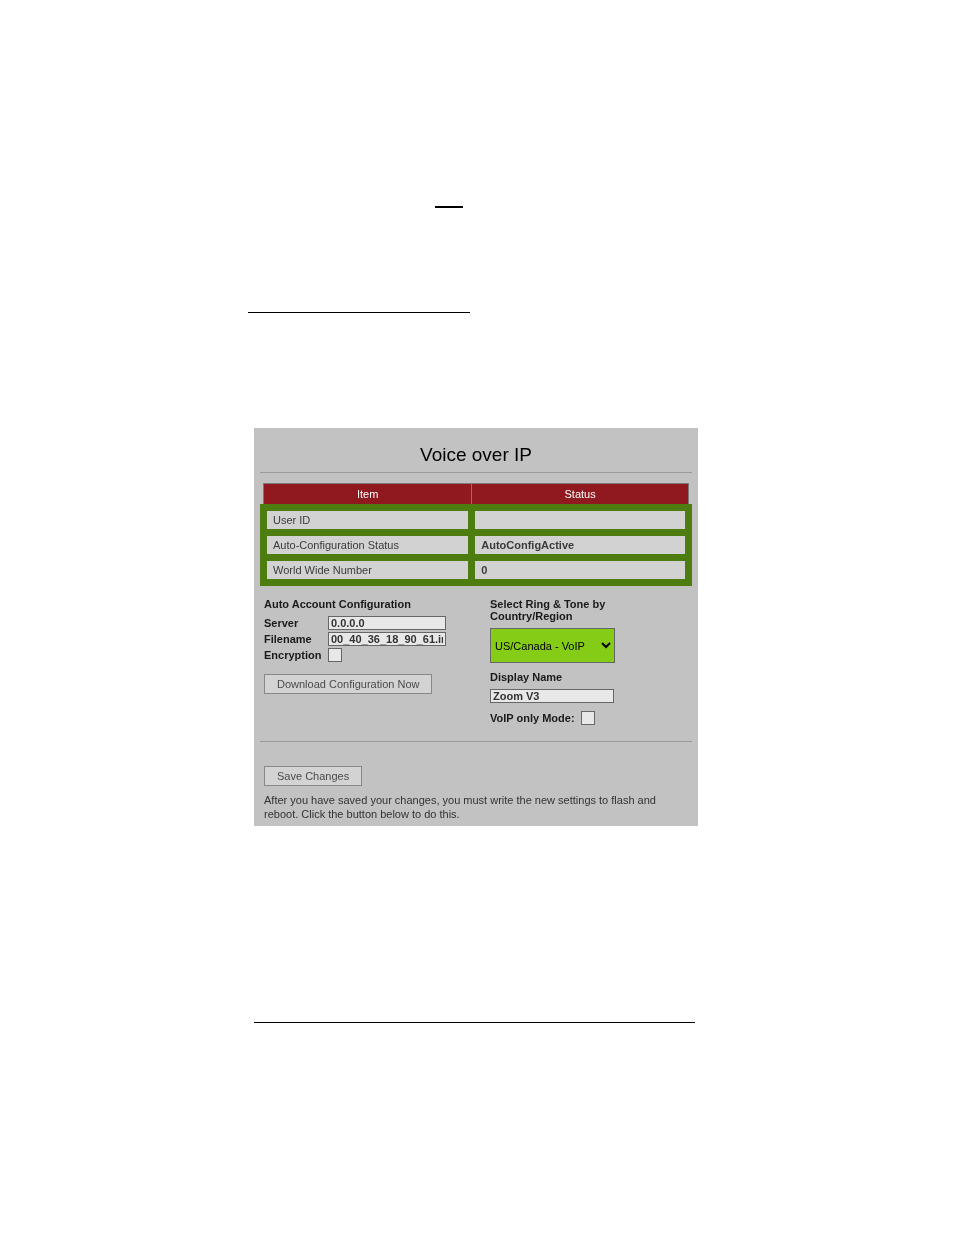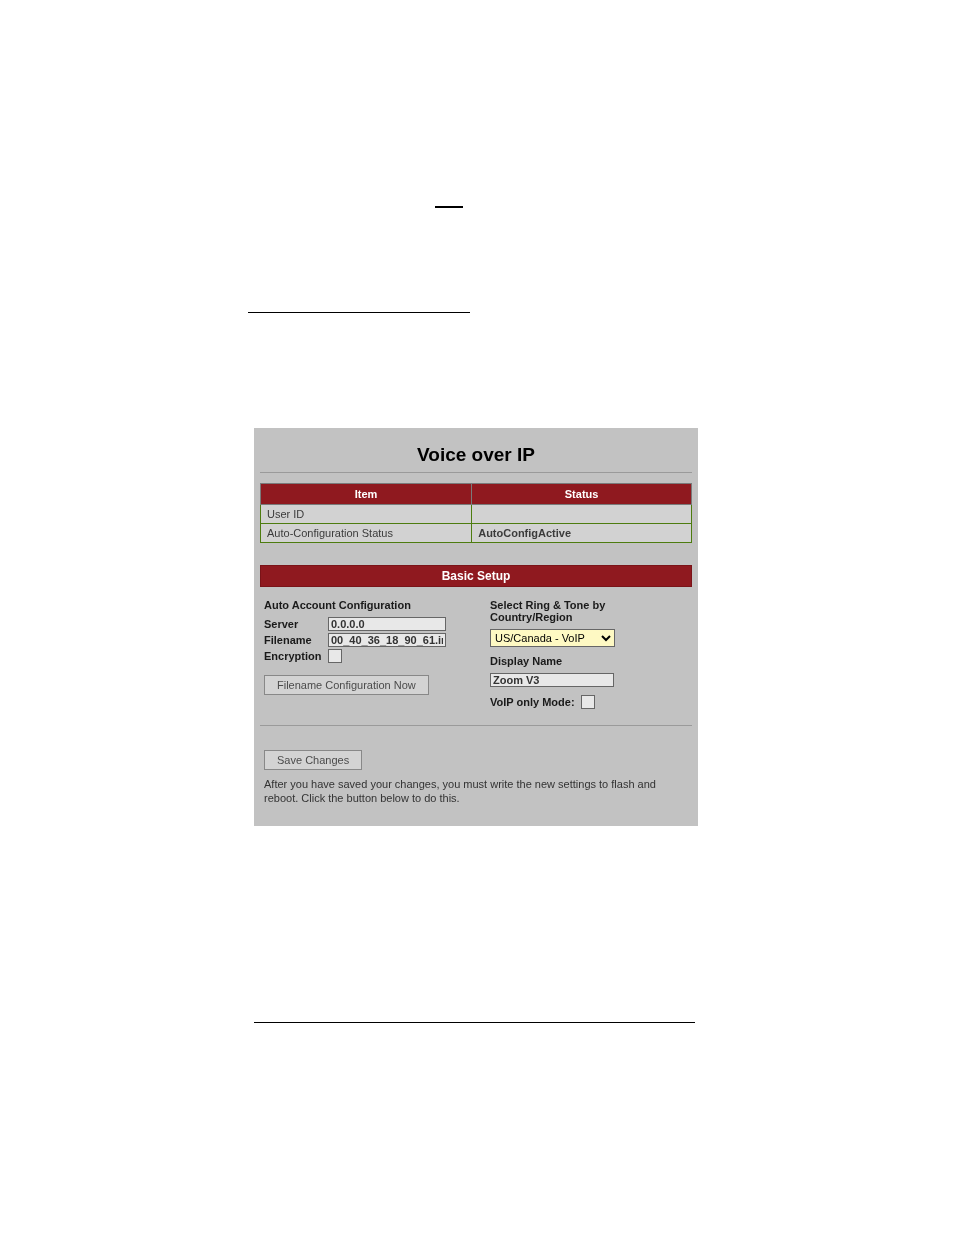--- a/index.html
+++ b/index.html
@@ -38,50 +38,50 @@
     left: 254px;
     top: 428px;
     width: 444px;
     height: 398px;
     background: #c2c2c2;
     box-sizing: border-box;
     padding: 10px 6px 6px 6px;
   }
   .panel-title {
     text-align: center;
-    font-weight: bold;
+    font-weight: normal;
     font-size: 19px;
     color: #000;
     margin: 6px 0 4px 0;
   }
   .hr {
     height: 1px;
     background: #9a9a9a;
     width: 100%;
     margin: 6px 0 10px 0;
   }
 
   .status-table {
     width: 100%;
     border-collapse: collapse;
     font-size: 11px;
   }
   .status-table th {
     background: #8f191f;
     color: #ffffff;
-    font-weight: bold;
+    font-weight: normal;
     padding: 4px 6px;
     text-align: center;
     border: 1px solid #7a7a7a;
   }
   .status-table td {
     background: #d2d2d2;
     color: #3b3b3b;
     padding: 2px 6px;
-    border: 1px solid #4d7c0f;
+    border: 7px solid #4d7c0f;
     height: 14px;
   }
   .status-table td.val-bold { font-weight: bold; }
 
   .section-bar {
     background: #8f191f;
     color: #fff;
     font-weight: bold;
     text-align: center;
     font-size: 12px;
@@ -108,22 +108,22 @@
     border: 1px solid #666;
     background: #e8e8e8;
     color: #333;
     height: 14px;
     box-sizing: border-box;
     font-weight: bold;
   }
   .sel {
     font-size: 11px;
     border: 1px solid #666;
-    background: #fef9c3;
-    height: 18px;
+    background: #84cc16;
+    height: 35px;
   }
   .chk {
     width: 12px;
     height: 12px;
     border: 1px solid #666;
     background: #e8e8e8;
     display: inline-block;
     vertical-align: middle;
   }
   .btn {
@@ -171,41 +171,44 @@
       <th>Status</th>
     </tr>
     <tr>
       <td>User ID</td>
       <td></td>
     </tr>
     <tr>
       <td>Auto-Configuration Status</td>
       <td class="val-bold">AutoConfigActive</td>
     </tr>
+    <tr>
+      <td>World Wide Number</td>
+      <td class="val-bold">0</td>
+    </tr>
   </tbody>
     </table>
 
-  <div class="section-bar">Basic Setup</div>
 
   <div class="setup-area">
     <div class="col">
       <div class="bold-label">Auto Account Configuration</div>
       <div class="row">
         <label>Server</label>
         <input class="txt" style="width: 118px;" value="0.0.0.0">
       </div>
       <div class="row">
         <label>Filename</label>
         <input class="txt" style="width: 118px;" value="00_40_36_18_90_61.ini">
       </div>
       <div class="row">
         <label>Encryption</label>
         <span class="chk"></span>
       </div>
-      <button class="btn">Filename Configuration Now</button>
+      <button class="btn">Download Configuration Now</button>
     </div>
 
     <div class="col">
       <div class="bold-label">Select Ring &amp; Tone by Country/Region</div>
       <select class="sel" style="width:125px">
         <option>US/Canada - VoIP</option>
       </select>
       <div class="bold-label" style="margin-top:8px">Display Name</div>
       <input class="txt" style="width: 124px;" value="Zoom V3">
       <div class="row" style="margin-top:8px">

